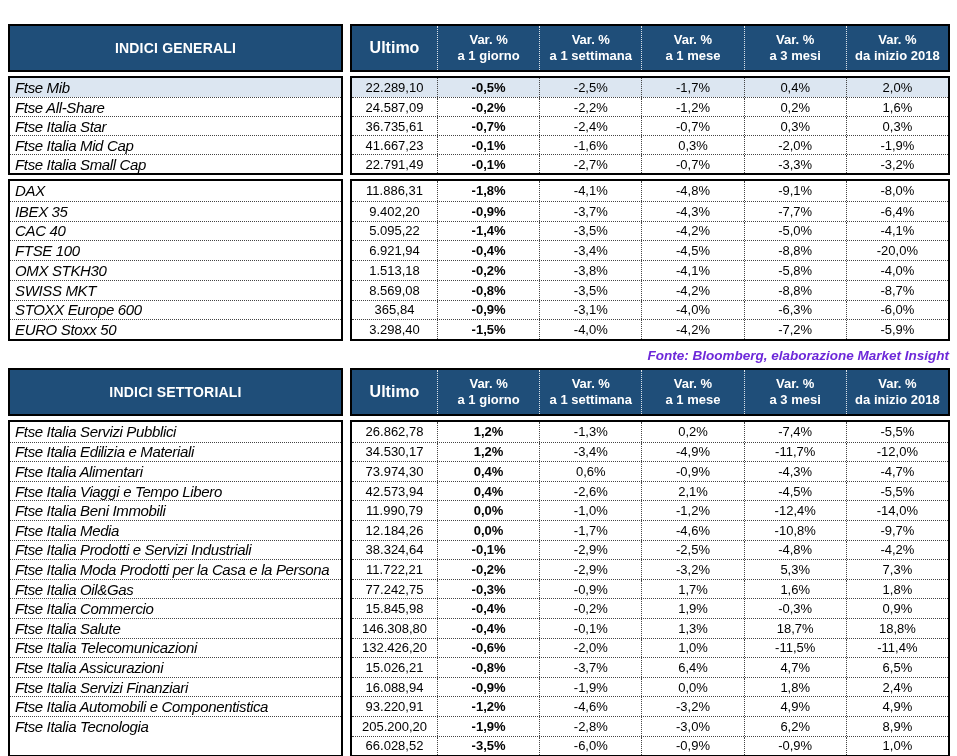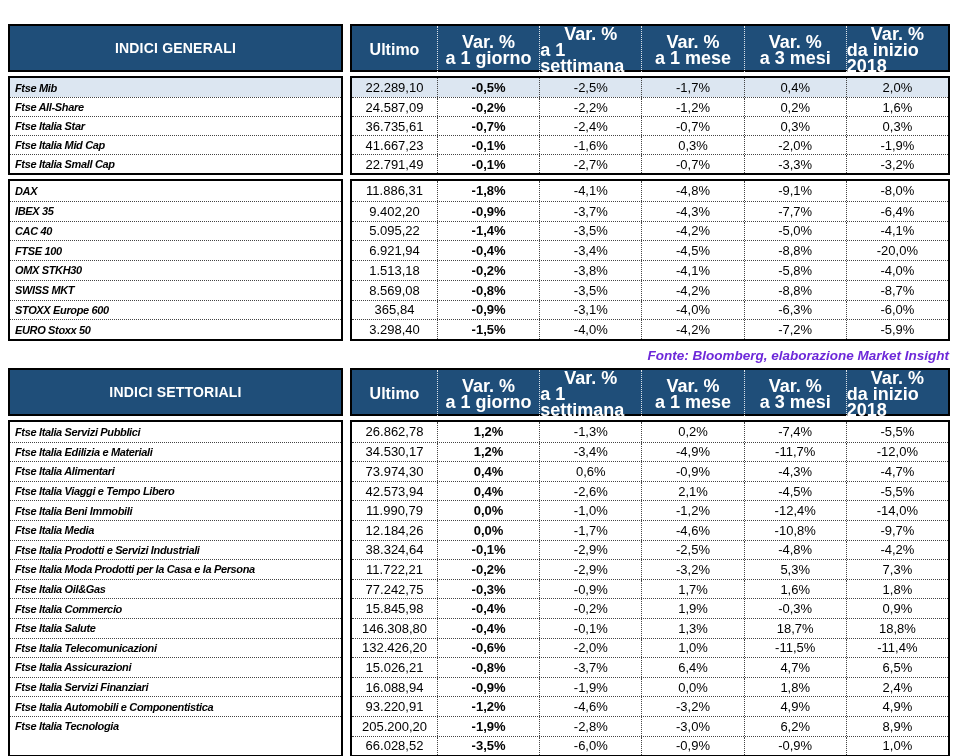--- a/index.html
+++ b/index.html
@@ -17,33 +17,33 @@
     background: var(--hdrbg); border: 2px solid #000;
     display: flex; align-items: center; justify-content: center;
     color: #fff; font-weight: bold; font-size: 14px; letter-spacing: .2px;
   }
   .hdr .data-side {
     background: var(--hdrbg); border: 2px solid #000;
     display: grid; grid-template-columns: 85px repeat(5, 1fr);
   }
   .hcell {
     display: flex; flex-direction: column; align-items: center; justify-content: center;
-    color: #fff; font-weight: bold; font-size: 18px; line-height: 16px;
+    color: #fff; font-weight: bold; font-size: 13px; line-height: 16px;
     border-left: 1px dotted rgba(255,255,255,.85);
   }
   .hcell:first-child { border-left: none; font-size: 16px; }
 
   
   .group { margin-bottom: 4px; }
   .group .name-side { border: 2px solid #000; background: #fff; }
   .group .data-side { border: 2px solid #000; background: #fff; text-align: right; }
   .name-cell {
     height: var(--rh); display: flex; align-items: center;
-    padding-left: 5px; font-weight: bold; font-style: italic;
-    font-size: 11px; letter-spacing: -0.35px; color: #000;
+    padding-left: 5px; font-weight: normal; font-style: italic;
+    font-size: 15px; letter-spacing: -0.35px; color: #000;
     border-top: 1px dotted #444; white-space: nowrap; overflow: hidden;
   }
   .name-cell:first-child { border-top: none; }
   .data-row {
     display: grid; grid-template-columns: 85px repeat(5, 1fr);
     height: var(--rh); border-top: 1px dotted #444;
   }
   .data-row:first-child { border-top: none; }
   .val-cell {
     display: flex; align-items: center; justify-content: center;

